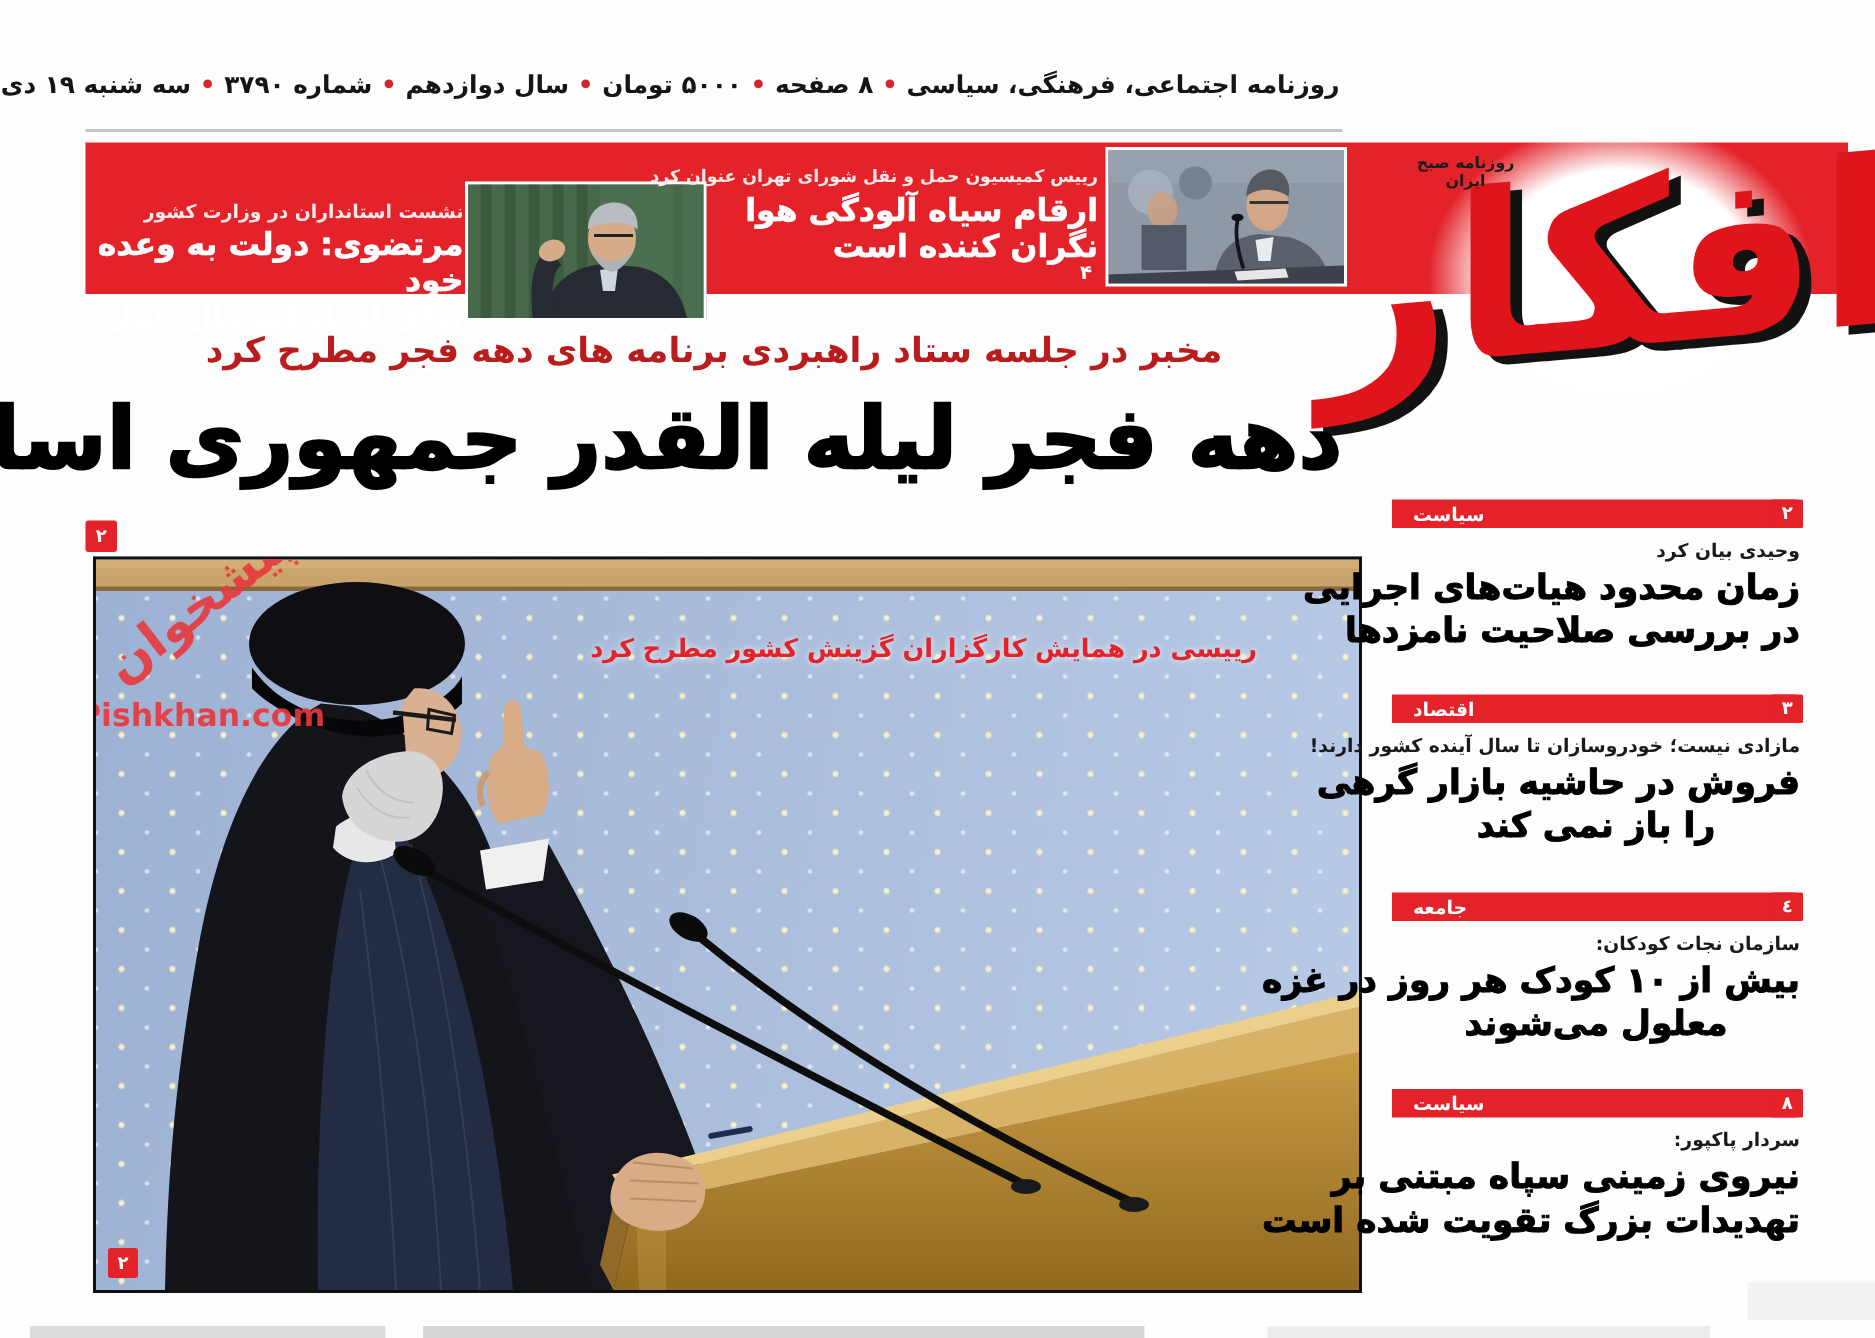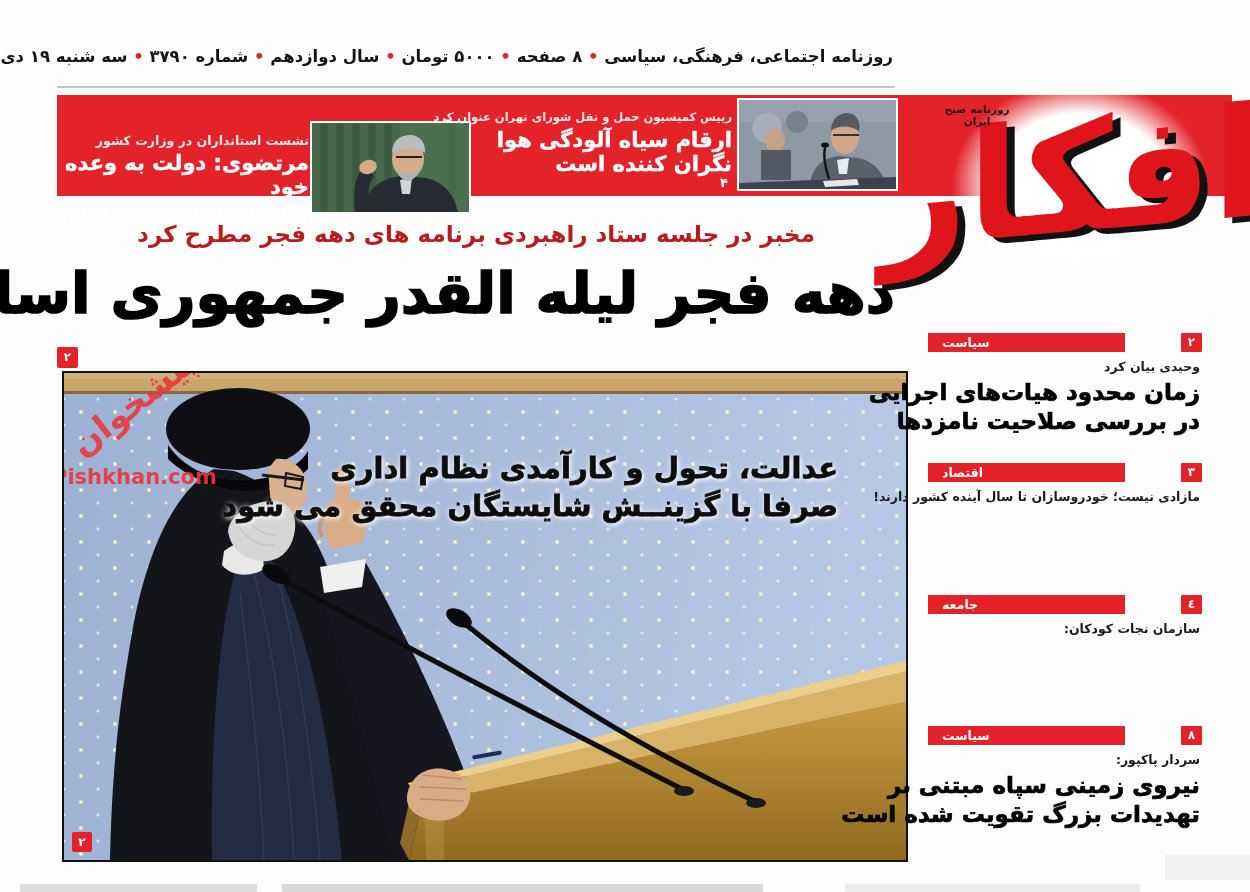--- a/index.html
+++ b/index.html
@@ -66,21 +66,21 @@
     font-size:17px;font-weight:bold;color:#e32329;white-space:nowrap;
     text-shadow:0 0 5px rgba(255,255,255,0.85);}
   .photo-headline{position:absolute;right:68px;top:76px;width:560px;text-align:right;direction:rtl;
     font-size:29px;line-height:38px;font-weight:bold;color:#0d0d0d;
     -webkit-text-stroke:0.8px #0d0d0d;white-space:nowrap;
     text-shadow:0 0 6px rgba(255,255,255,0.9),2px 2px 4px rgba(255,255,255,0.75);}
   .photo-badge{left:8px;top:459px;width:20px;height:20px;font-size:12px;line-height:20px;}
   
   .side-sec{position:absolute;left:928px;width:274px;height:128px;direction:rtl;}
   .s1{top:333px;} .s2{top:463px;} .s3{top:595px;} .s4{top:726px;}
-  .side-bar{position:absolute;left:0;top:0;width:197px;height:19px;background:#e32329;}
+  .side-bar{position:absolute;left:0;top:0;width:246px;height:19px;background:#e32329;padding-left:23px;}
   .side-cat{position:absolute;left:14px;top:2px;font-size:12.5px;font-weight:bold;color:#fff;
     direction:rtl;}
   .side-num{position:absolute;left:253px;top:0;width:21px;height:19px;background:#e32329;
     color:#fff;font-size:12px;line-height:19px;font-weight:bold;text-align:center;border-radius:1px;}
   .side-kicker{position:absolute;top:26px;right:2px;width:272px;text-align:right;
     font-size:12.5px;font-weight:bold;color:#1a1a1a;white-space:nowrap;}
   .side-headline{position:absolute;top:45px;right:2px;width:272px;text-align:center;
     font-size:23px;line-height:28.5px;font-weight:bold;color:#000;
     -webkit-text-stroke:0.7px #000;white-space:nowrap;}
   
@@ -218,24 +218,21 @@
         <ellipse cx="620" cy="418" rx="10" ry="5" fill="#1a1a1a"></ellipse>
       </g>
       <g>
         <path d="M400,250 C480,316 580,376 690,428" stroke="#0d0d0d" stroke-width="5" fill="none"></path>
         <ellipse cx="395" cy="245" rx="14" ry="8" transform="rotate(30 395 245)" fill="#0a0a0a"></ellipse>
         <ellipse cx="692" cy="430" rx="10" ry="5" fill="#1a1a1a"></ellipse>
       </g>
     </svg>
     <div class="wm-fa">پیشخوان</div>
     <div class="wm-en">Pishkhan.com</div>
-    <div class="photo-headline">
-      <div>عدالت، تحول و کارآمدی نظام اداری</div>
-      <div>صرفا با گزینــش شایستگان محقق می شود</div>
-    </div>
+    <div class="photo-kicker">رییسی در همایش کارگزاران گزینش کشور مطرح کرد</div>
     <div class="badge photo-badge">۲</div>
   </div>
 
   <div class="side-sec s1">
     <div class="side-bar">
       <span class="side-cat">سیاست</span>
     </div>
     <div class="side-num">۲</div>
     <div class="side-kicker">وحیدی بیان کرد</div>
     <div class="side-headline">
@@ -243,28 +240,36 @@
       <div>در بررسی صلاحیت نامزدها</div>
     </div>
   </div>
 
   <div class="side-sec s2">
     <div class="side-bar">
       <span class="side-cat">اقتصاد</span>
     </div>
     <div class="side-num">۳</div>
     <div class="side-kicker">مازادی نیست؛ خودروسازان تا سال آینده کشور دارند!</div>
+    <div class="side-headline">
+      <div>فروش در حاشیه بازار گرهی</div>
+      <div>را باز نمی کند</div>
+    </div>
   </div>
 
   <div class="side-sec s3">
     <div class="side-bar">
       <span class="side-cat">جامعه</span>
     </div>
     <div class="side-num">٤</div>
     <div class="side-kicker">سازمان نجات کودکان:</div>
+    <div class="side-headline">
+      <div>بیش از ۱۰ کودک هر روز در غزه</div>
+      <div>معلول می‌شوند</div>
+    </div>
   </div>
 
   <div class="side-sec s4">
     <div class="side-bar">
       <span class="side-cat">سیاست</span>
     </div>
     <div class="side-num">۸</div>
     <div class="side-kicker">سردار پاکپور:</div>
     <div class="side-headline">
       <div>نیروی زمینی سپاه مبتنی بر</div>

